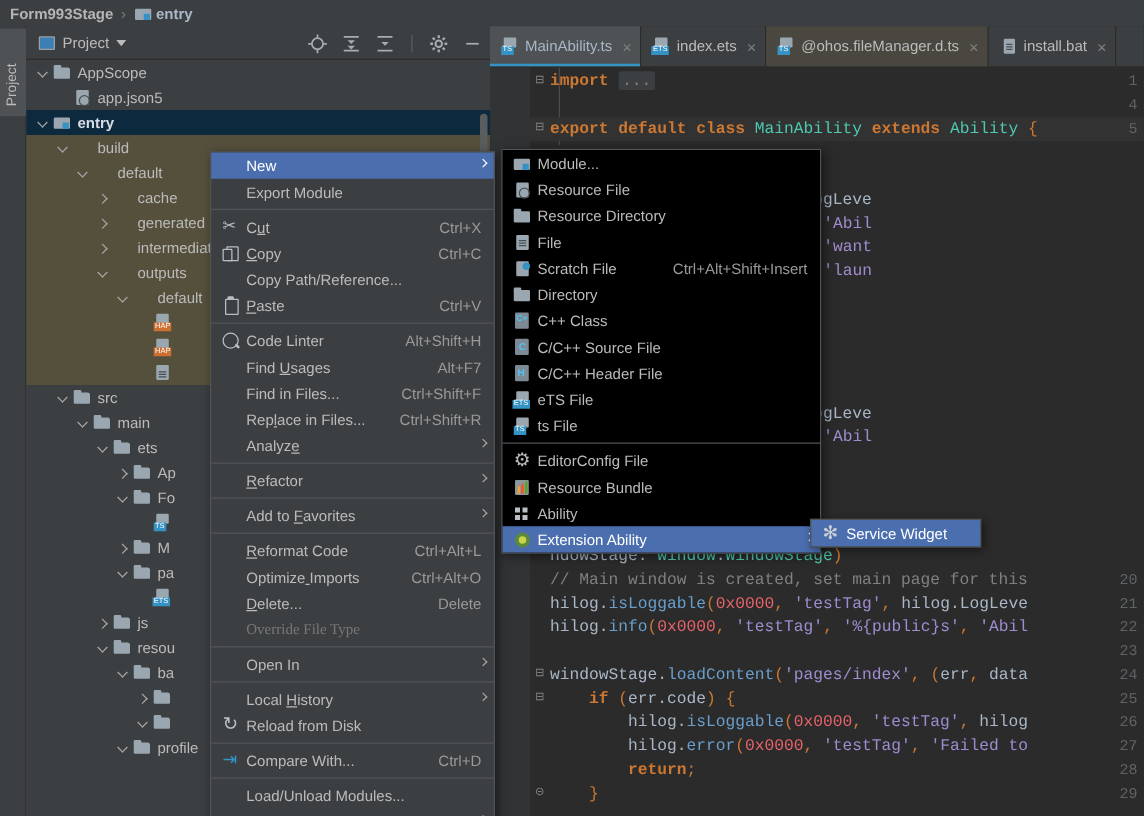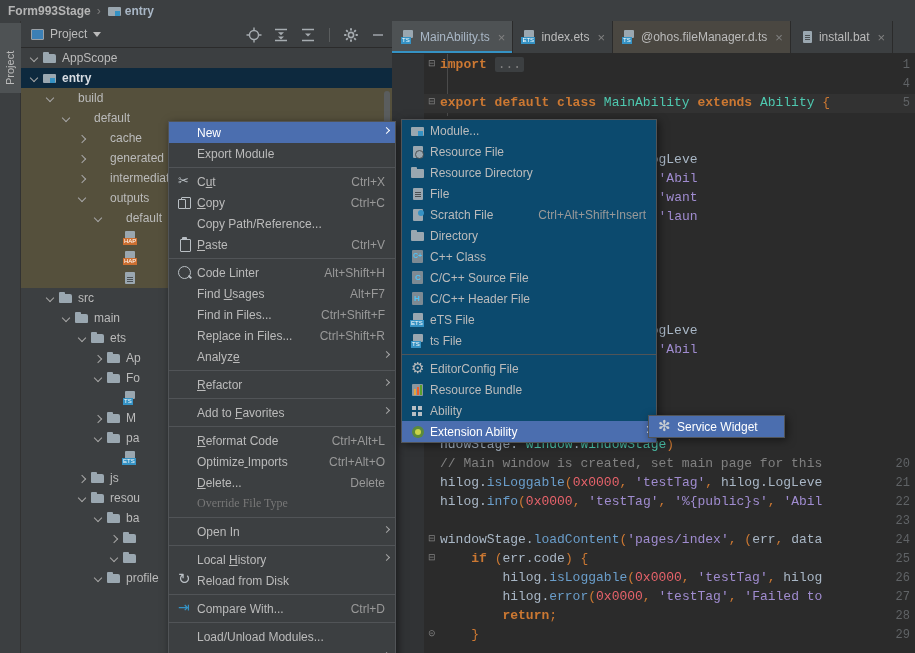--- a/index.html
+++ b/index.html
@@ -257,21 +257,21 @@
     border-right:1.5px solid #a6a6a6; border-bottom:1.5px solid #a6a6a6;
     transform:rotate(-45deg);
   }
   .mi.hl .marrow { border-color:#ffffff; }
   .msep { height:1px; background:#515457; margin:3px 0; }
   .u { text-decoration: underline; }
 
   
   #new-submenu {
     position:absolute; left:401px; top:119px; width:256px;
-    background:#0c4a6e; border:1px solid #515457;
+    background:#000000; border:1px solid #515457;
     box-shadow:2px 2px 8px rgba(0,0,0,.5); z-index:50;
   }
   #svc-submenu {
     position:absolute; left:648px; top:415px; width:137px;
     background:#3c3f41; border:1px solid #515457;
     box-shadow:2px 2px 8px rgba(0,0,0,.5); z-index:60;
   }
 
   
   .ic-module::before { content:""; position:absolute; left:1px; top:4px; width:13px; height:9px; background:#9aa7b0; border-radius:1px; }
@@ -361,20 +361,25 @@
       </svg>
     </div>
   </div>
 
   <div id="tree">
         <div class="row" style="padding-left: 8px;">
           <span class="twisty down"></span>
           <span class="fico folder"></span>
           <span class="lbl">AppScope</span>
         </div>
+        <div class="row" style="padding-left: 24px;">
+          <span class="twisty "></span>
+          <span class="fico json5"></span>
+          <span class="lbl">app.json5</span>
+        </div>
         <div class="row sel" style="padding-left: 8px;">
           <span class="twisty down"></span>
           <span class="fico module"></span>
           <span class="lbl">entry</span>
         </div>
         <div class="row dimmed" style="padding-left: 24px;">
           <span class="twisty down"></span>
           <span class="fico folder-orange"></span>
           <span class="lbl">build</span>
         </div>

